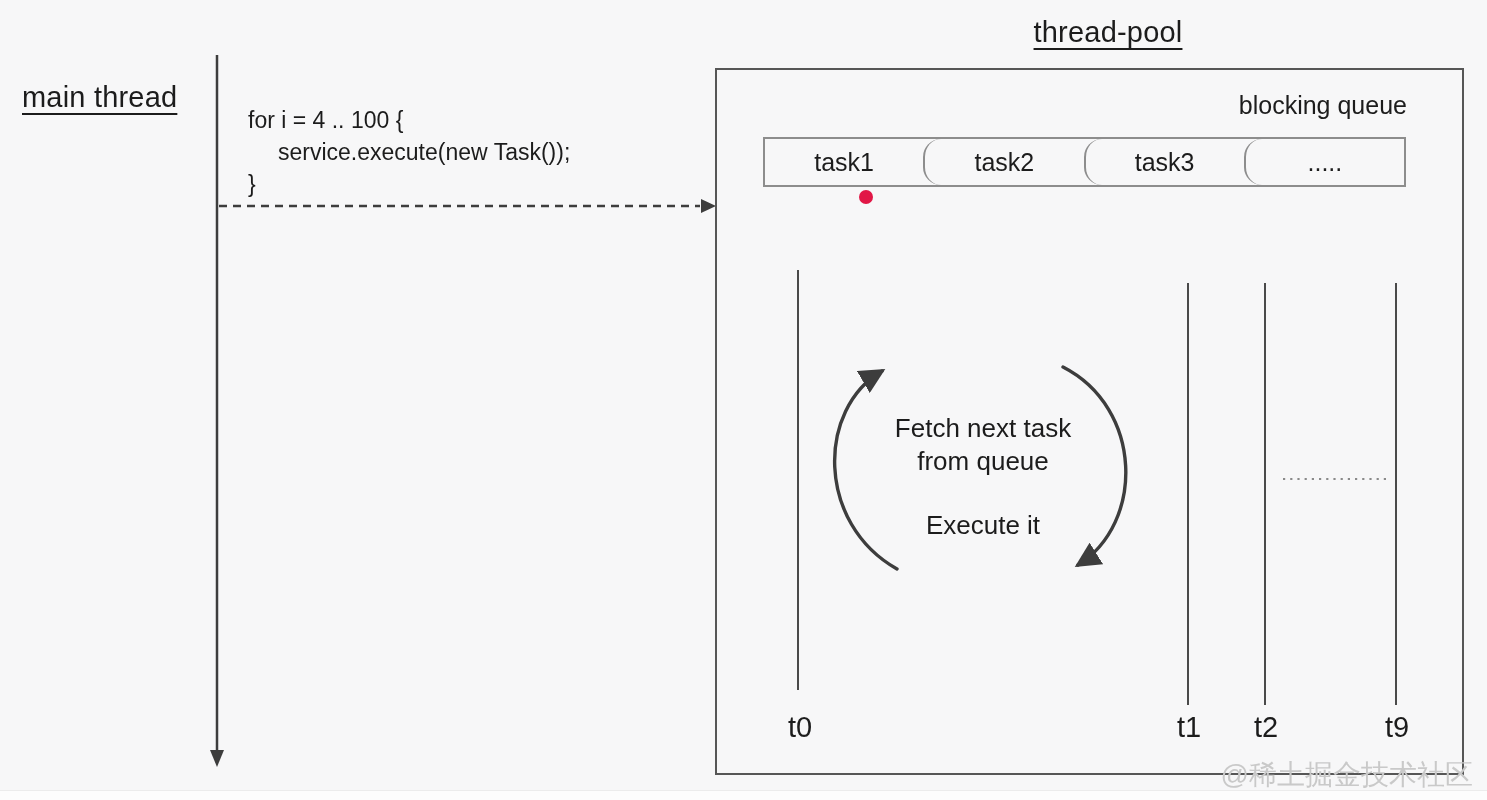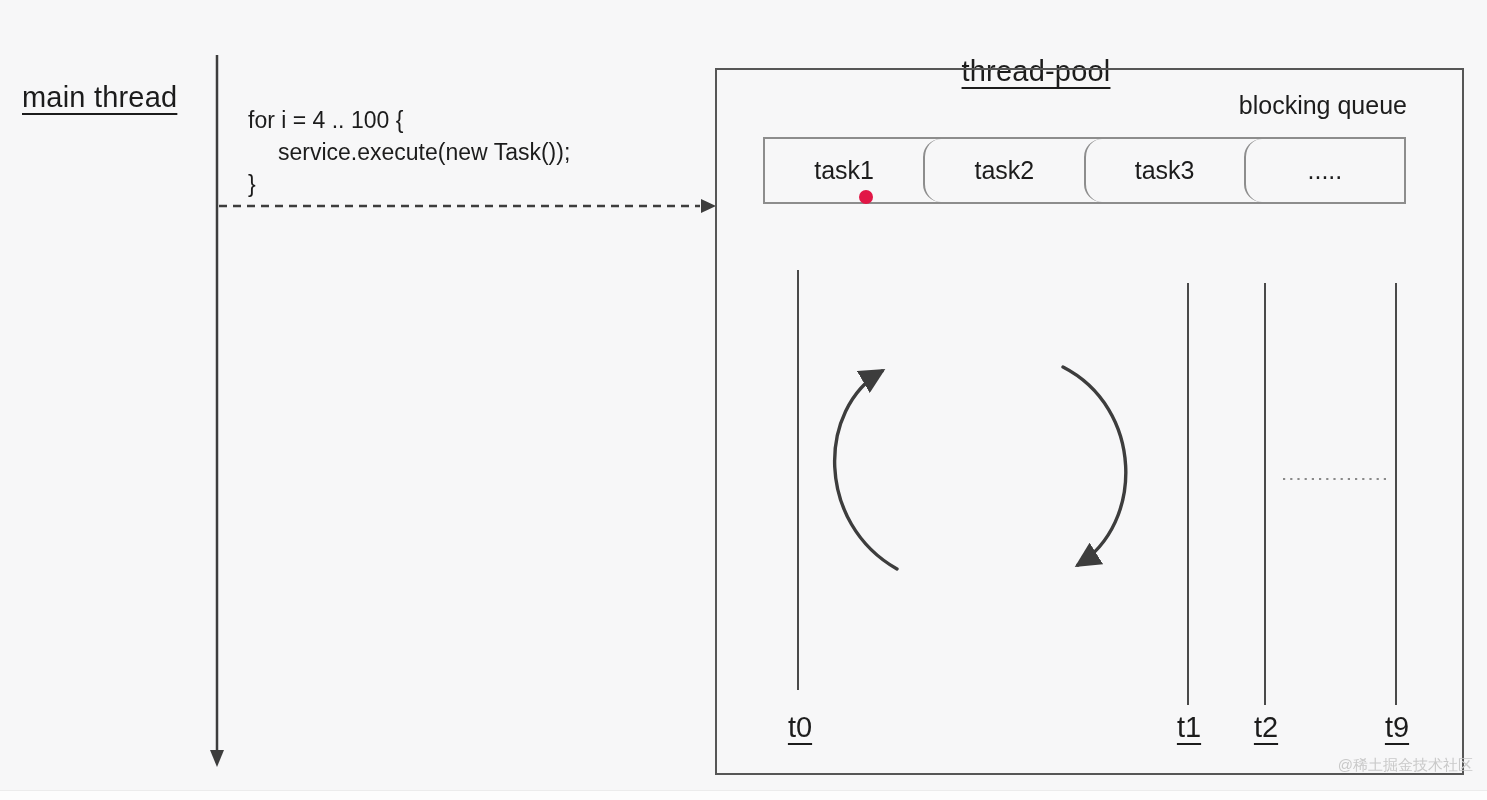--- a/index.html
+++ b/index.html
@@ -17,21 +17,21 @@
   
   .h-underline {
     font-size: 29px;
     letter-spacing: 0.2px;
     text-decoration: underline;
     text-underline-offset: 6px;
     text-decoration-thickness: 2px;
     white-space: nowrap;
   }
   #main-thread-title { left: 22px; top: 81px; }
-  #pool-title { left: 1036px; top: 16px; transform: translateX(-50%); margin-top: 39px; }
+  #pool-title { left: 1108px; top: 16px; transform: translateX(-50%); }
 
   
   #code-block {
     left: 248px; top: 104px;
     font-size: 23px;
     line-height: 32px;
     white-space: nowrap;
   }
   #code-block .indent { padding-left: 30px; }
 
@@ -50,21 +50,21 @@
     box-sizing: border-box;
   }
   #blocking-queue-label {
     right: 80px; top: 91px;
     font-size: 25px;
     white-space: nowrap;
     text-align: right;
   }
   #queue-table {
     left: 763px; top: 137px;
-    width: 643px; height: 67px;
+    width: 643px; height: 50px;
     display: flex;
     border: 2px solid #8d8d8d;
     box-sizing: border-box;
   }
   .queue-cell {
     flex: 1;
     display: flex; align-items: center; justify-content: center;
     font-size: 25px;
   }
   .queue-cell + .queue-cell { border-left: 2px solid #8d8d8d; border-radius: 18px; }
@@ -80,21 +80,20 @@
   #thread-line-t0 { left: 797px; top: 270px; height: 420px; }
   #thread-line-t1 { left: 1187px; top: 283px; height: 422px; }
   #thread-line-t2 { left: 1264px; top: 283px; height: 422px; }
   #thread-line-t9 { left: 1395px; top: 283px; height: 422px; }
 
   .thread-label {
     position: absolute;
     top: 711px;
     transform: translateX(-50%);
     font-size: 29px;
-    text-decoration: underline;
     text-underline-offset: 6px;
     text-decoration-thickness: 2px;
   }
   #thread-label-t0 { left: 800px; }
   #thread-label-t1 { left: 1189px; text-align: right; }
   #thread-label-t2 { left: 1266px; }
   #thread-label-t9 { left: 1397px; }
 
   
   #loop-text {
@@ -104,21 +103,21 @@
     text-align: center;
     font-size: 26px;
     line-height: 33px;
     white-space: nowrap;
   }
   #loop-line3 { margin-top: 31px; }
 
   
   #watermark {
     right: 14px; top: 756px;
-    font-size: 15px;
+    font-size: 28px;
     color: #c9c9c9;
     z-index: 3;
     white-space: nowrap;
   }
 
   
   #bottom-strip {
     left: 0; bottom: 0;
     width: 100%; height: 9px;
     background: #fdfdfd;
@@ -175,17 +174,22 @@
   <div class="vline" id="thread-line-t0"></div>
   <div class="vline" id="thread-line-t1"></div>
   <div class="vline" id="thread-line-t2"></div>
   <div class="vline" id="thread-line-t9"></div>
 
   <div class="thread-label" id="thread-label-t0">t0</div>
   <div class="thread-label" id="thread-label-t1">t1</div>
   <div class="thread-label" id="thread-label-t2">t2</div>
   <div class="thread-label" id="thread-label-t9">t9</div>
 
+  <div class="abs" id="loop-text">
+    <div>Fetch next task</div>
+    <div>from queue</div>
+    <div id="loop-line3">Execute it</div>
+  </div>
 
   <div class="abs" id="watermark">@稀土掘金技术社区</div>
 
   <div class="abs" id="bottom-strip"></div>
 </div>
 
 </body></html>

